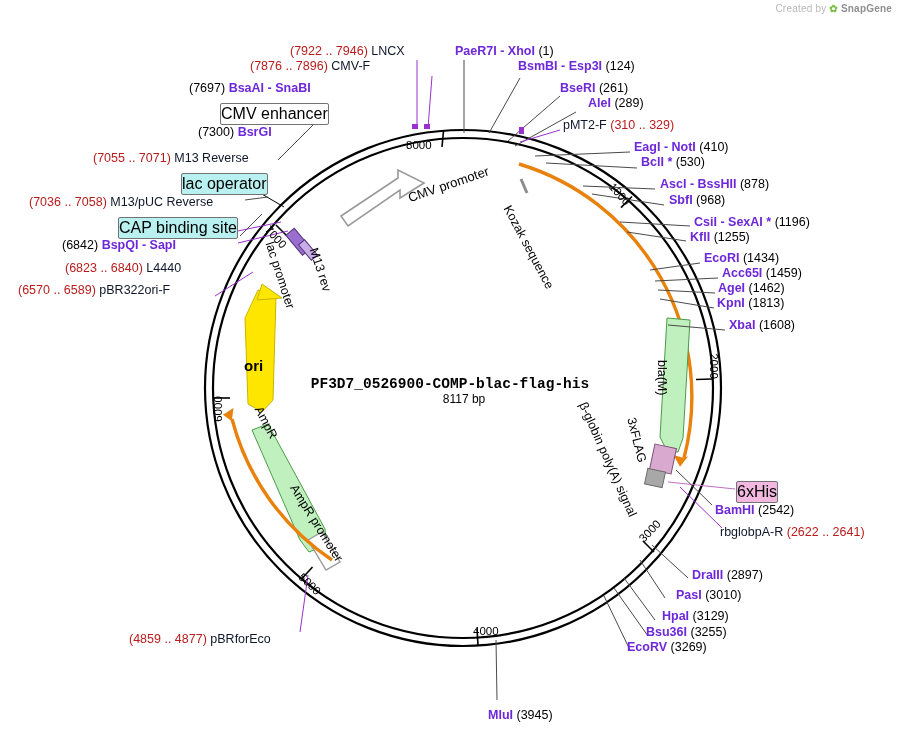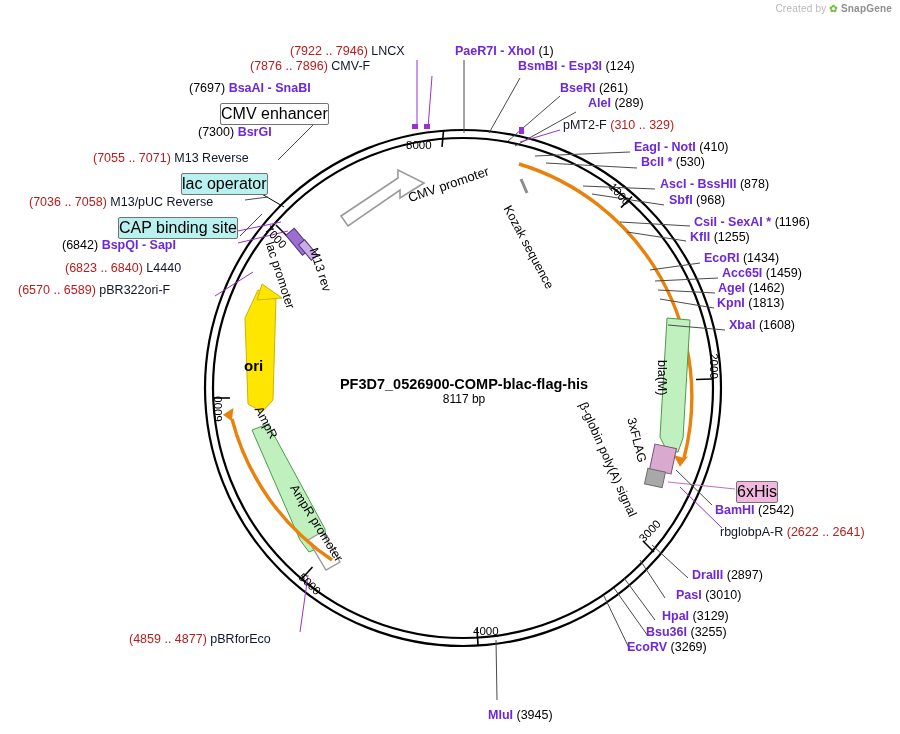--- a/index.html
+++ b/index.html
@@ -167,21 +167,21 @@
     <line x1="428" y1="128" x2="432" y2="76"></line>
     <line x1="308" y1="575" x2="300" y2="632"></line>
   </g>
 
   <rect x="412" y="124" width="6" height="5" fill="#9b30d0"></rect>
   <rect x="424" y="124" width="6" height="5" fill="#9b30d0"></rect>
   <rect x="519" y="127" width="5" height="7" fill="#9b30d0"></rect>
 </svg>
 </div>
 
-<div class="abs title" style="left:319px;top:376px;width:290px;">PF3D7_0526900-COMP-blac-flag-his</div>
+<div class="abs title" style="left:305px;top:376px;width:290px;font-family:Liberation Mono, monospace;">PF3D7_0526900-COMP-blac-flag-his</div>
 <div class="abs subtitle" style="left:319px;top:392px;width:290px;">8117 bp</div>
 
 <div class="abs tick" style="left:406px;top:139px;">8000</div>
 <div class="abs tick" style="left:607px;top:188px;transform:rotate(48deg);">1000</div>
 <div class="abs tick" style="left:701px;top:360px;transform:rotate(90deg);">2000</div>
 <div class="abs tick" style="left:637px;top:525px;transform:rotate(-46deg);">3000</div>
 <div class="abs tick" style="left:473px;top:625px;">4000</div>
 <div class="abs tick" style="left:297px;top:578px;transform:rotate(44deg);">5000</div>
 <div class="abs tick" style="left:205px;top:403px;transform:rotate(-90deg);">6000</div>
 <div class="abs tick" style="left:263px;top:231px;transform:rotate(47deg);">7000</div>

